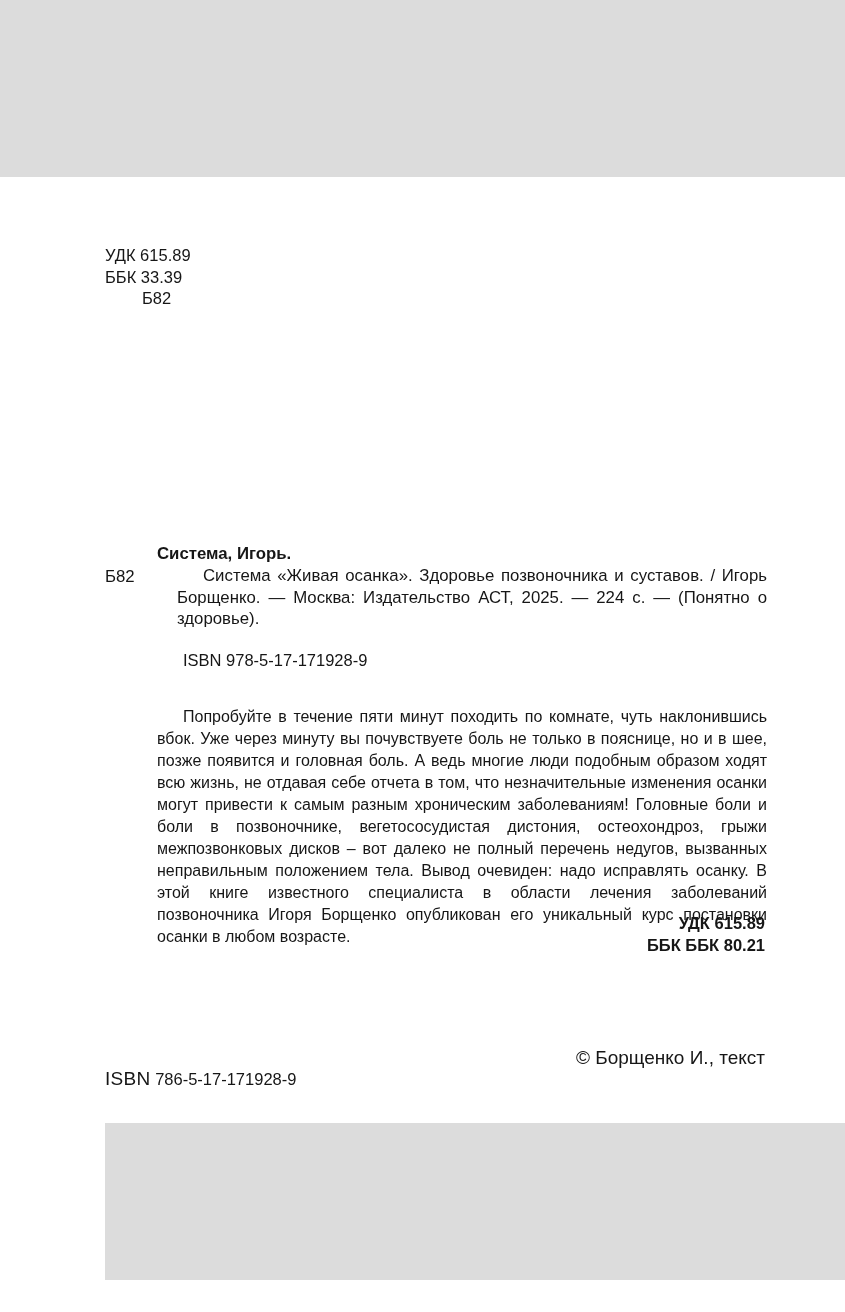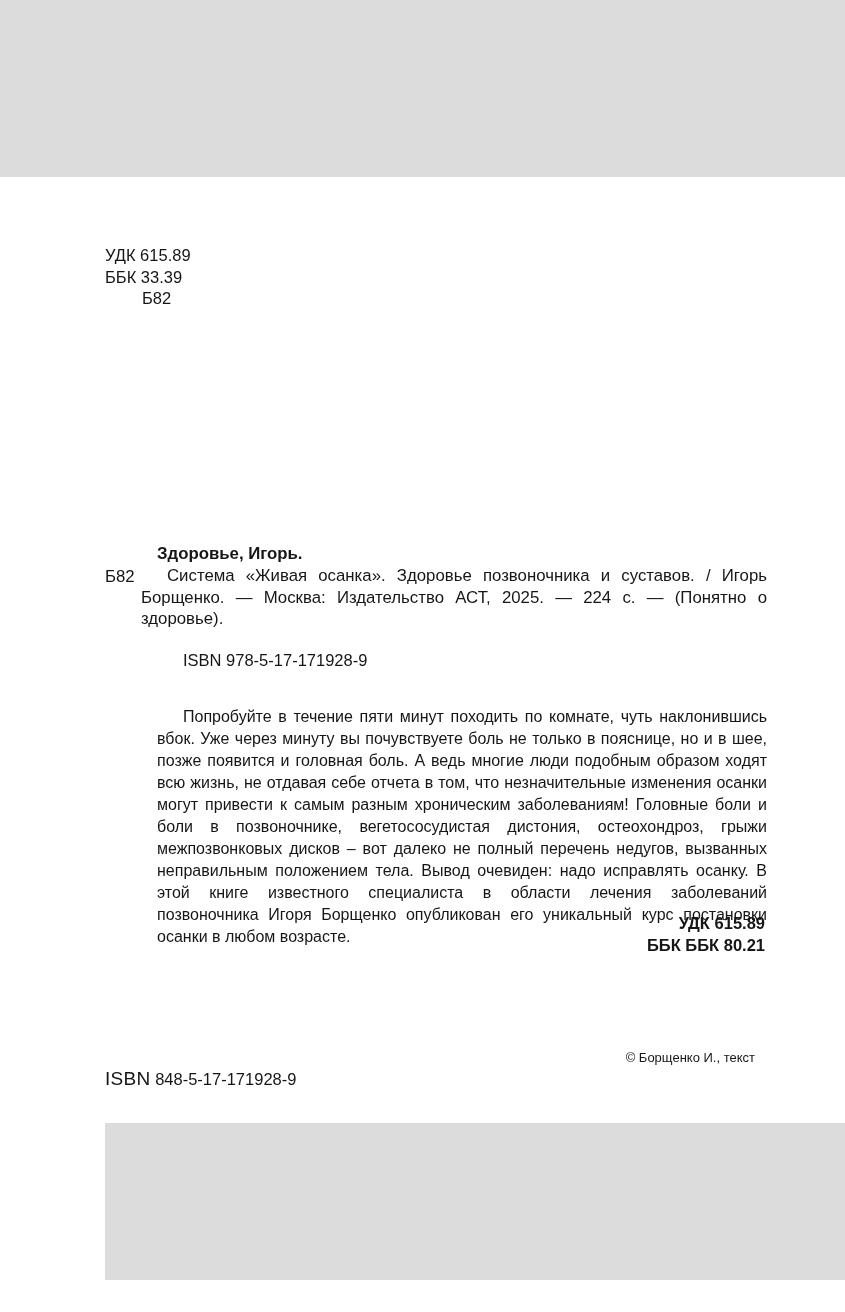--- a/index.html
+++ b/index.html
@@ -38,21 +38,21 @@
   .udk-block .indent { padding-left: 37px; }
   .bib {
     position: absolute;
     left: 105px; top: 543px;
     width: 662px;
     font-size: 16.8px;
     line-height: 21.8px;
   }
   .bib-author { margin-left: 52px; font-weight: bold; }
   .bib-desc {
-    margin-left: 36px;
+    margin-left: 72px;
     text-indent: 26px;
     text-align: justify;
   }
   .entry-sign {
     position: absolute;
     left: 0; top: 23px;
   }
   .isbn-top {
     position: absolute;
     left: 183px; top: 651px;
@@ -70,22 +70,22 @@
   .udk-right {
     position: absolute;
     right: 80px; top: 913px;
     font-size: 16.5px;
     line-height: 21.8px;
     font-weight: bold;
     text-align: right;
   }
   .copyright {
     position: absolute;
-    right: 90px; top: 1046px;
-    font-size: 13px;
+    right: 80px; top: 1046px;
+    font-size: 19px;
     line-height: 24px;
     text-align: center;
   }
   .isbn-bottom {
     position: absolute;
     left: 105px; top: 1068px;
     font-size: 16.5px;
   }
   .isbn-bottom .label { font-size: 19px; letter-spacing: 0.3px; margin-top: 24px; }
 </style>
@@ -96,38 +96,38 @@
 
   <div class="band-top"></div>
 
   <div class="udk-block">
     <div>УДК 615.89</div>
     <div>ББК 33.39</div>
     <div class="indent">Б82</div>
   </div>
 
   <div class="bib">
-    <div class="bib-author">Здоровье, Игорь.</div>
+    <div class="bib-author">Система, Игорь.</div>
     <div class="bib-desc">Система «Живая осанка». Здоровье позвоночника и суставов. / Игорь Борщенко. — Москва: Издательство АСТ, 2025. — 224 с. — (Понятно о здоровье).</div>
     <span class="entry-sign">Б82</span>
   </div>
 
   <div class="isbn-top">ISBN 978-5-17-171928-9</div>
 
   <div class="annotation">Попробуйте в течение пяти минут походить по комнате, чуть наклонившись вбок. Уже через минуту вы почувствуете боль не только в пояснице, но и в шее, позже появится и головная боль. А ведь многие люди подобным образом ходят всю жизнь, не отдавая себе отчета в том, что незначительные изменения осанки могут привести к самым разным хроническим заболеваниям! Головные боли и боли в позвоночнике, вегетососудистая дистония, остеохондроз, грыжи межпозвонковых дисков – вот далеко не полный перечень недугов, вызванных неправильным положением тела. Вывод очевиден: надо исправлять осанку. В этой книге известного специалиста в области лечения заболеваний позвоночника Игоря Борщенко опубликован его уникальный курс постановки осанки в любом возрасте.</div>
 
   <div class="udk-right">
     <div>УДК 615.89</div>
     <div>ББК ББК 80.21</div>
   </div>
 
   <div class="copyright">
     <div>© Борщенко И., текст</div>
   </div>
 
   <div class="isbn-bottom">
     <span class="label">ISBN</span>
-    <span>848-5-17-171928-9</span>
+    <span>786-5-17-171928-9</span>
   </div>
 
   <div class="band-bottom"></div>
 
 </div>
 
 </body></html>

